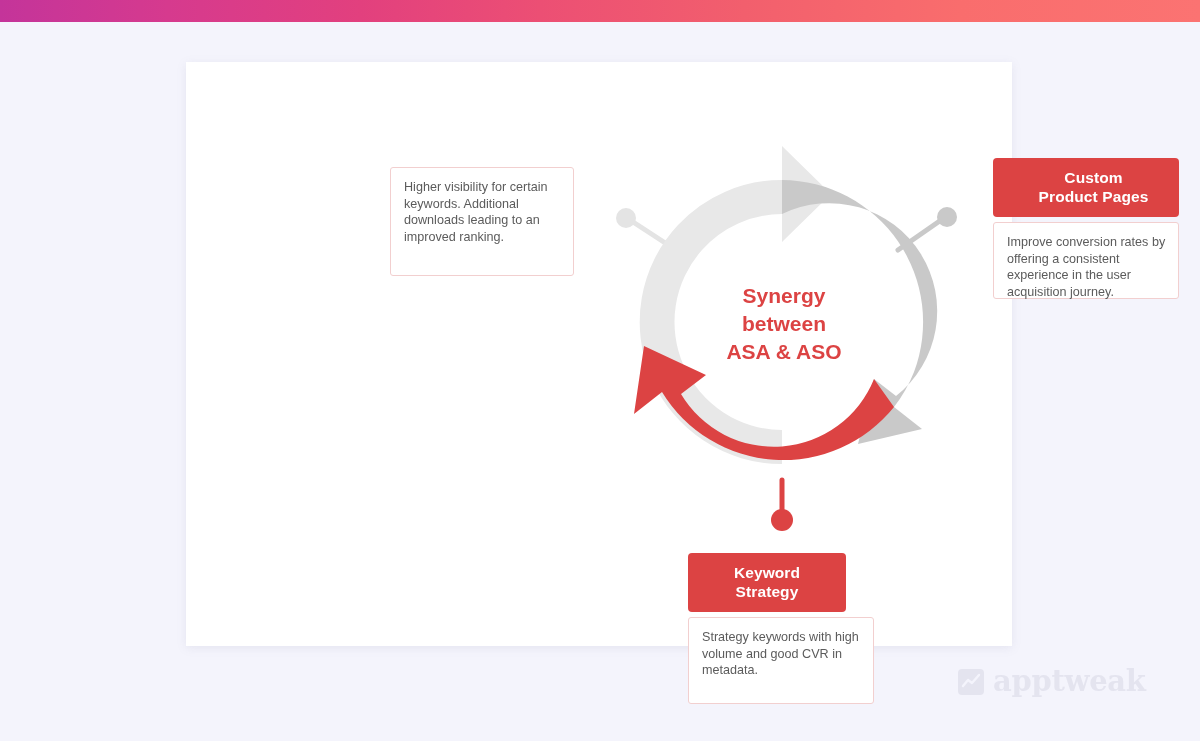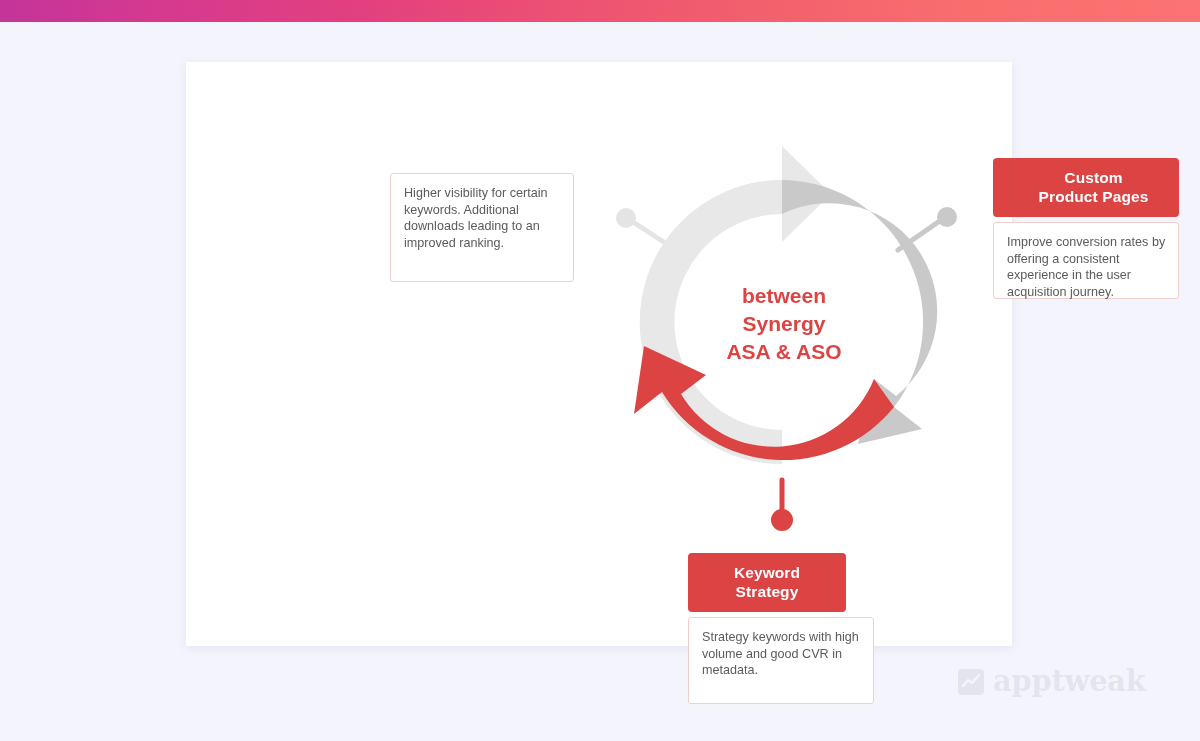--- a/index.html
+++ b/index.html
@@ -67,21 +67,21 @@
     border-radius: 3px;
     color: #5b5b5b;
     font-size: 12.6px;
     line-height: 1.33;
     padding: 11px 12px 12px 13px;
   }
 
   
   .card-visibility { left: 204px; top: 96px; width: 184px; }
   .card-visibility .card-header { width: 184px; height: 59px; }
-  .card-visibility .card-body   { width: 184px; height: 109px; margin-top: 15px; }
+  .card-visibility .card-body   { width: 184px; height: 109px; margin-top: 9px; }
 
   
   .card-product { left: 807px; top: 96px; width: 186px; }
   .card-product .card-header { width: 186px; height: 59px; padding-left: 15px; }
   .card-product .card-body   { width: 186px; height: 77px; margin-top: 5px; }
 
   
   .card-keyword { left: 502px; top: 491px; width: 186px; }
   .card-keyword .card-header { width: 158px; height: 59px; }
   .card-keyword .card-body   { width: 186px; height: 87px; margin-top: 5px; }
@@ -177,22 +177,22 @@
           L 48 282
           L 58 214
           L 120 243
           L 95 262
           A 108 108 0 0 0 288 247
           Z"></path>
       </g>
     </svg>
 
     <div style="position:absolute; left:78px; top:150px; width:240px; text-align:center; color:#dc4343; font-size:21px; font-weight:bold; line-height:1.34;">
+      <div>Synergy</div>
       <div>between</div>
-      <div>Synergy</div>
       <div>ASA &amp; ASO</div>
     </div>
   </div>
 
   <div class="card card-visibility">
     <div class="card-body">Higher visibility for certain keywords. Additional downloads leading to an improved ranking.</div>
   </div>
 
   <div class="card card-product">
     <div class="card-header">

